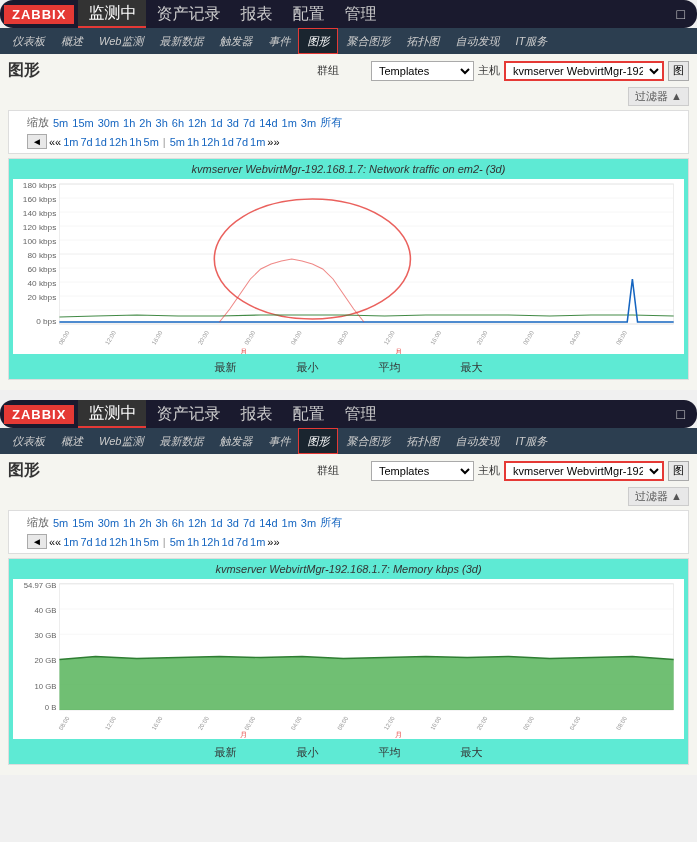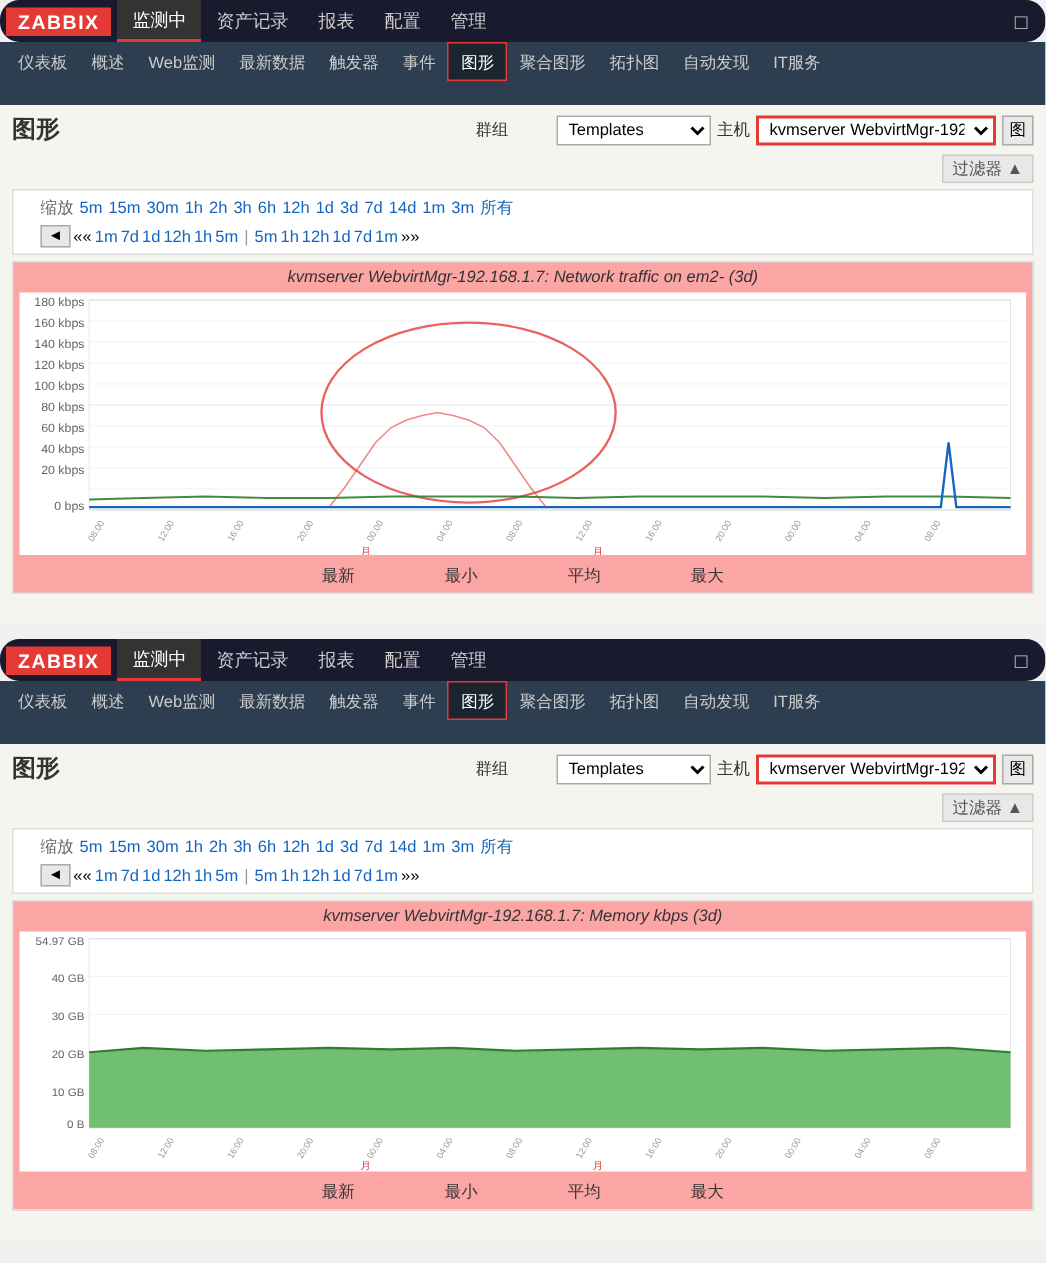--- a/index.html
+++ b/index.html
@@ -19,21 +19,21 @@
       color: white;
       font-weight: bold;
       font-size: 13px;
       padding: 2px 8px;
       margin-right: 4px;
       letter-spacing: 1px;
     }
     .top-nav-item {
       color: #ccc;
       padding: 0 10px;
-      font-size: 12px;
+      font-size: 16px;
       height: 28px;
       display: flex;
       align-items: center;
       cursor: pointer;
     }
     .top-nav-item.active {
       background: #333;
       color: #fff;
       border-bottom: 2px solid #e53935;
     }
@@ -46,23 +46,24 @@
       color: #ccc;
       padding: 0 8px;
       font-size: 14px;
       cursor: pointer;
     }
 
     
     .sub-nav {
       background: #2c3e50;
       display: flex;
-      align-items: flex-start;
-      height: 42px;
+      align-items: center;
+      height: 26px;
       padding: 0 4px;
+      font-style: italic;
     }
     .sub-nav-item {
       color: #ccc;
       padding: 0 8px;
       font-size: 11px;
       height: 26px;
       display: flex;
       align-items: center;
       cursor: pointer;
     }
@@ -180,24 +181,24 @@
     }
     .time-nav a {
       color: #1565c0;
       text-decoration: none;
       font-size: 11px;
     }
     .time-separator { color: #999; margin: 0 2px; }
 
     
     .graph-container {
-      background: #fca5a5;
+      background: #5eead4;
       border: 1px solid #ddd;
       padding: 4px;
-      margin-bottom: 14px;
+      margin-bottom: 4px;
     }
     .graph-title {
       text-align: center;
       font-size: 11px;
       color: #333;
       margin-bottom: 4px;
       font-style: italic;
     }
     .graph-area {
       position: relative;

